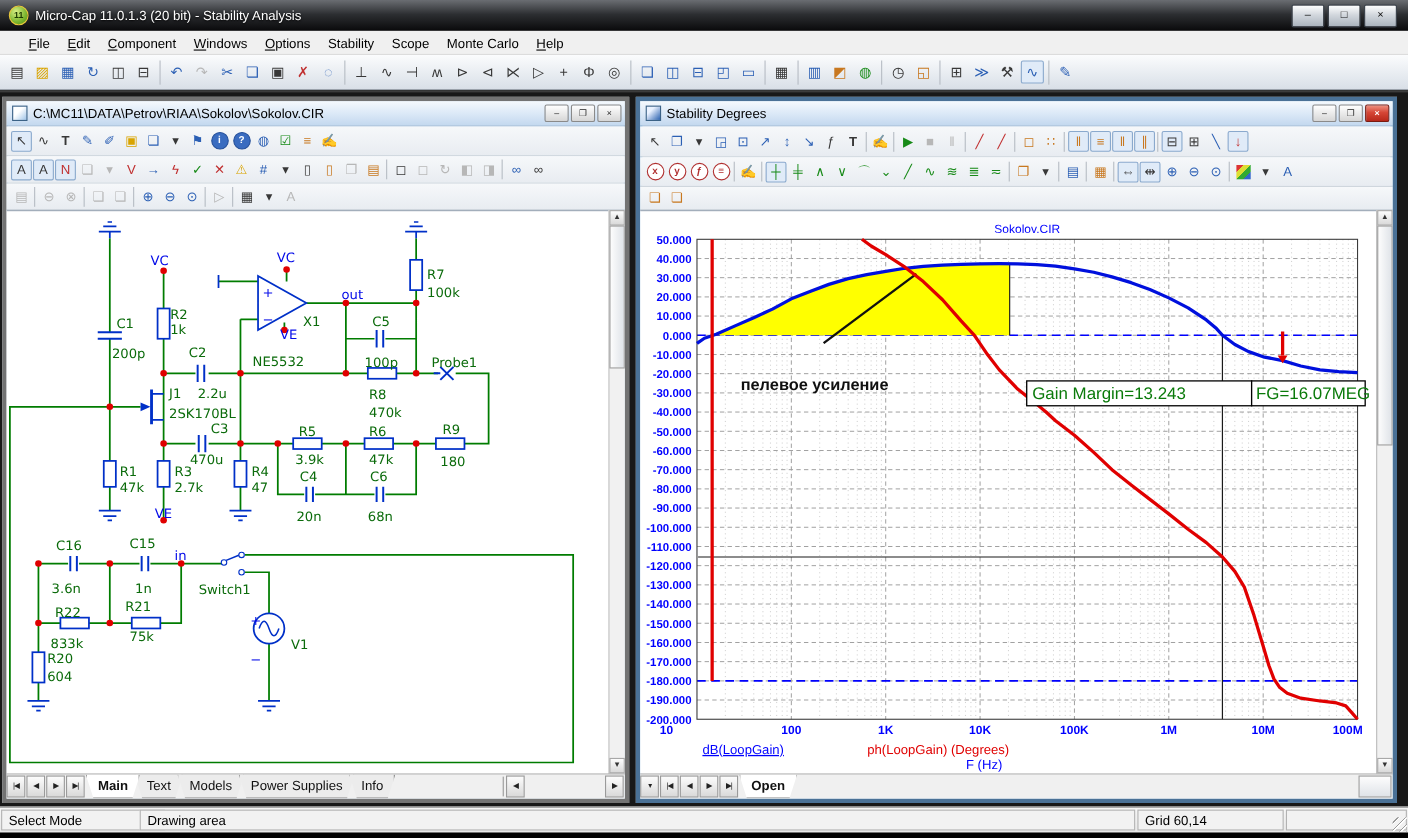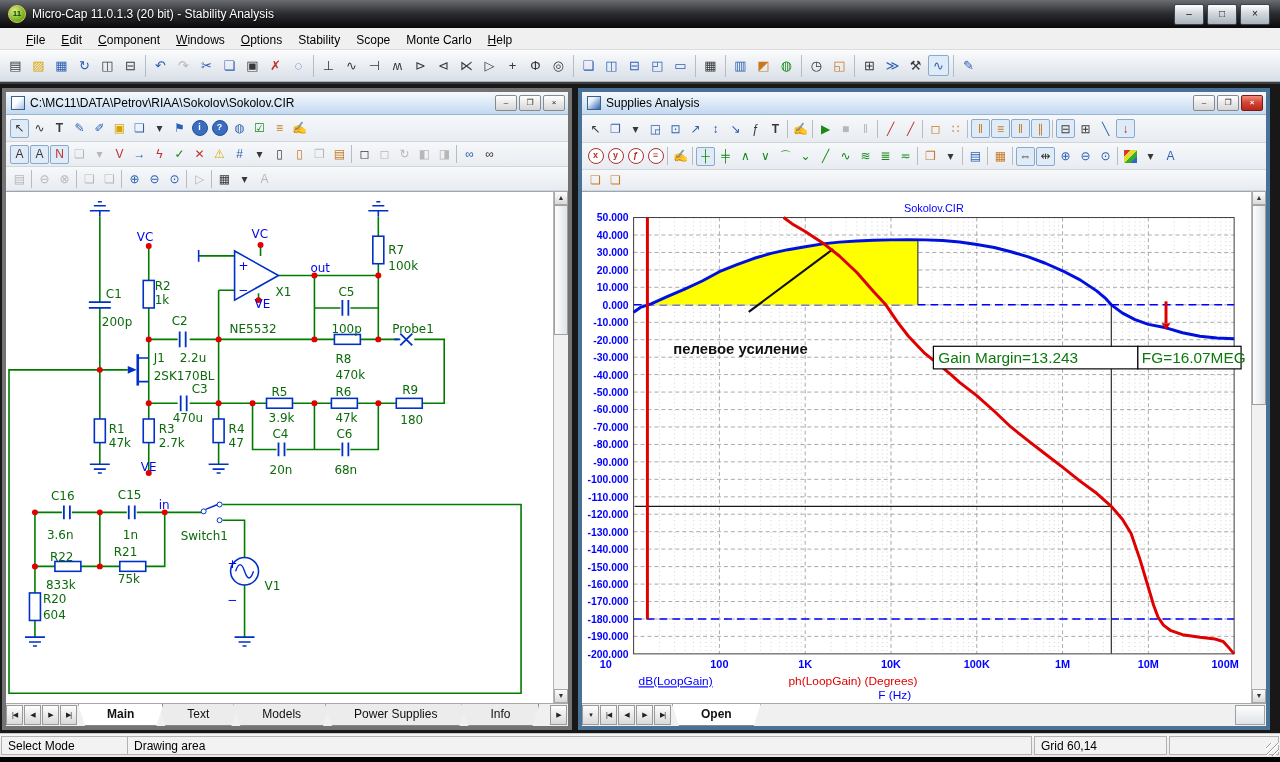--- a/index.html
+++ b/index.html
@@ -42,21 +42,21 @@
   
   .crow{flex:1;display:flex;min-height:0}
   .canvas{flex:1;background:#fff;border-top:1px solid #9aa6b4;position:relative;overflow:hidden}
   .canvas svg{position:absolute;left:0;top:0;width:100%;height:100%}
   .vscroll{width:14px;background:#f1f1f1;border-left:1px solid #b6b6b6;display:flex;flex-direction:column;flex:none}
   .sarrow{height:14px;background:linear-gradient(#fdfdfd,#d9d9d9);border:1px solid #a8a8a8;font-size:7px;text-align:center;line-height:12px;color:#333;flex:none;box-sizing:border-box}
   .sthumb{height:130px;background:linear-gradient(90deg,#fdfdfd,#dfe3e8);border:1px solid #9f9f9f;flex:none;box-sizing:border-box}
   .strack{flex:1}
   .tabrow{height:22px;background:#f0f0f0;border-top:1px solid #a8a8a8;display:flex;align-items:stretch;flex:none}
   .navbtn{width:17px;background:linear-gradient(#fdfdfd,#d9d9d9);border:1px solid #9a9a9a;margin:1px 1px 1px 0;font-size:7px;text-align:center;line-height:17px;color:#222;flex:none;box-sizing:border-box;letter-spacing:-1px}
-  .tab{padding:0 28px;font-size:12px;line-height:20px;color:#111;background:#ececec;border:1px solid #888;border-top:none;clip-path:polygon(0 0,100% 0,calc(100% - 7px) 100%,7px 100%);margin-right:-5px;flex:none}
+  .tab{padding:0 10px;font-size:12px;line-height:20px;color:#111;background:#ececec;border:1px solid #888;border-top:none;clip-path:polygon(0 0,100% 0,calc(100% - 7px) 100%,7px 100%);margin-right:-5px;flex:none}
   .tab.active{background:#fff;font-weight:bold;z-index:2}
   .hsep{width:1px;background:#9a9a9a;margin:2px 2px;flex:none}
   .hthumb{width:30px;background:linear-gradient(#fdfdfd,#dfe3e8);border:1px solid #9f9f9f;margin:1px 1px;flex:none;box-sizing:border-box}
   .tabspacer{flex:1}
   
   .statusbar{position:absolute;left:0;top:733px;width:1280px;height:24px;background:linear-gradient(#f6f6f6,#e7e7e7);border-top:1px solid #c8c8c8;font-size:12px;box-sizing:border-box}
   .spanel{position:absolute;top:2px;height:19px;border:1px solid #b2b2b2;background:#f2f2f2;padding:2px 6px;box-sizing:border-box;white-space:nowrap;overflow:hidden;color:#000}
   #sp1{left:1px;width:149px}#sp2{left:127px;width:905px}#sp3{left:1034px;width:133px}#sp4{left:1169px;width:110px}
   .grip{position:absolute;right:1px;bottom:1px;width:13px;height:13px;background:repeating-linear-gradient(135deg,transparent 0 3px,#9a9a9a 3px 4px,#fff 4px 5px)}
   .bottom-frame{position:absolute;left:0;top:757px;width:1280px;height:5px;background:#000}
@@ -566,21 +566,21 @@
       <div class="hsep"></div>
       <div class="navbtn">◀</div>
       <div style="width:72px"></div>
       <div class="navbtn">▶</div>
     </div>
   </div>
 
   <div class="child" id="win-right">
     <div class="ctitle">
       <div class="cicon plot"></div>
-      <div class="ttext">Supplies Analysis</div>
+      <div class="ttext">Stability Degrees</div>
       <div class="cbtns">
           <div class="cbtn">–</div>
           <div class="cbtn">❐</div>
           <div class="cbtn close-active">×</div>
         </div>
     </div>
     <div class="ctb" style="height:28px">
         <div class="tbtn k">
           <span class="gl">↖</span>
         </div>

